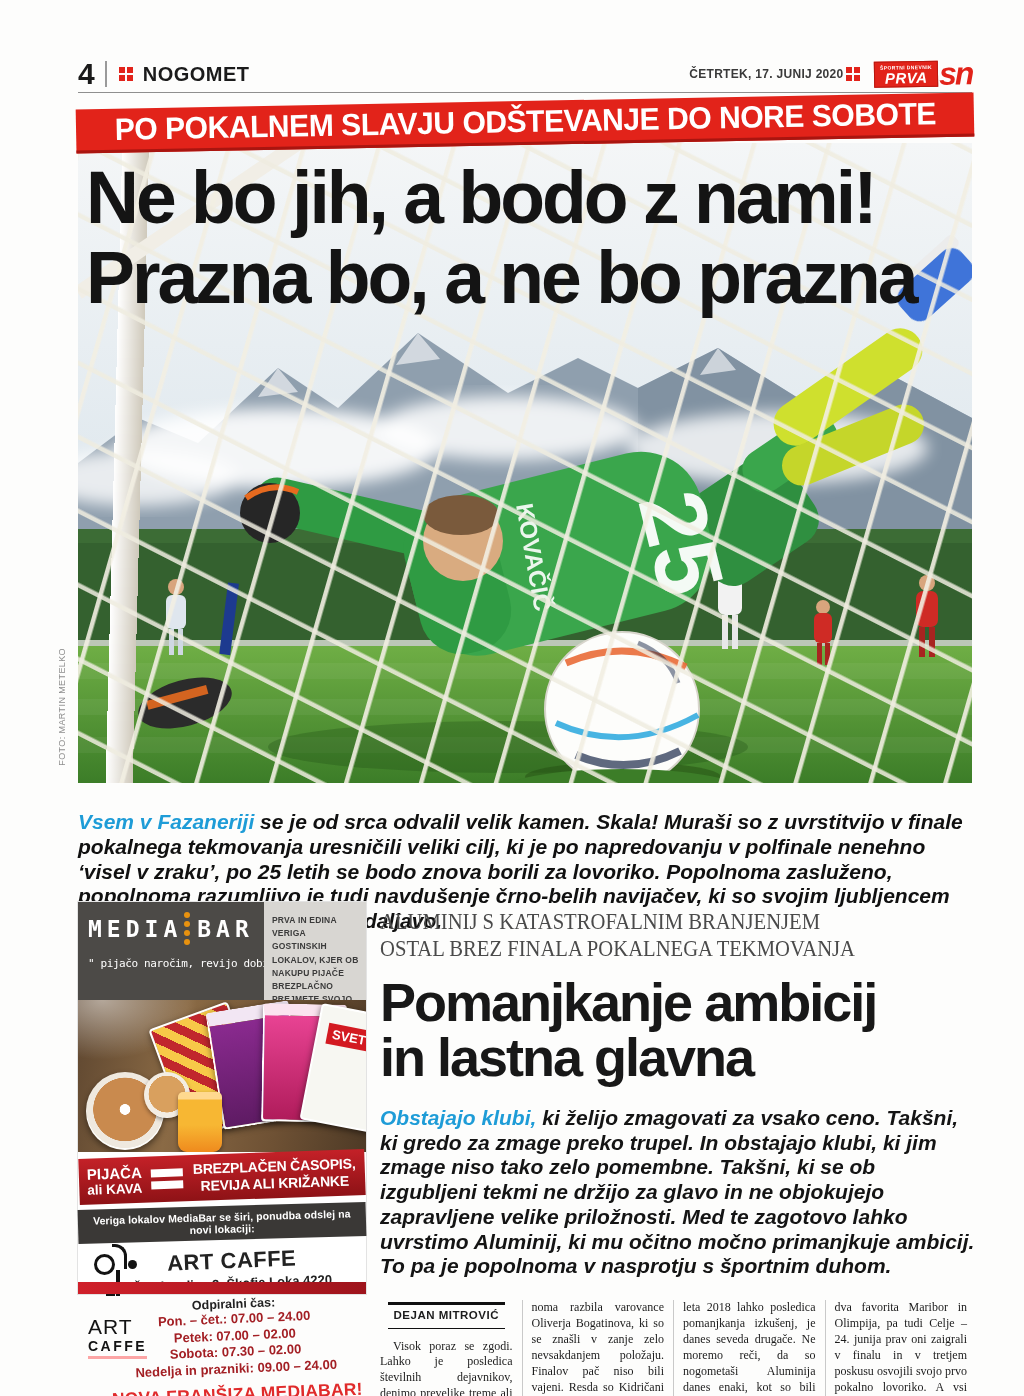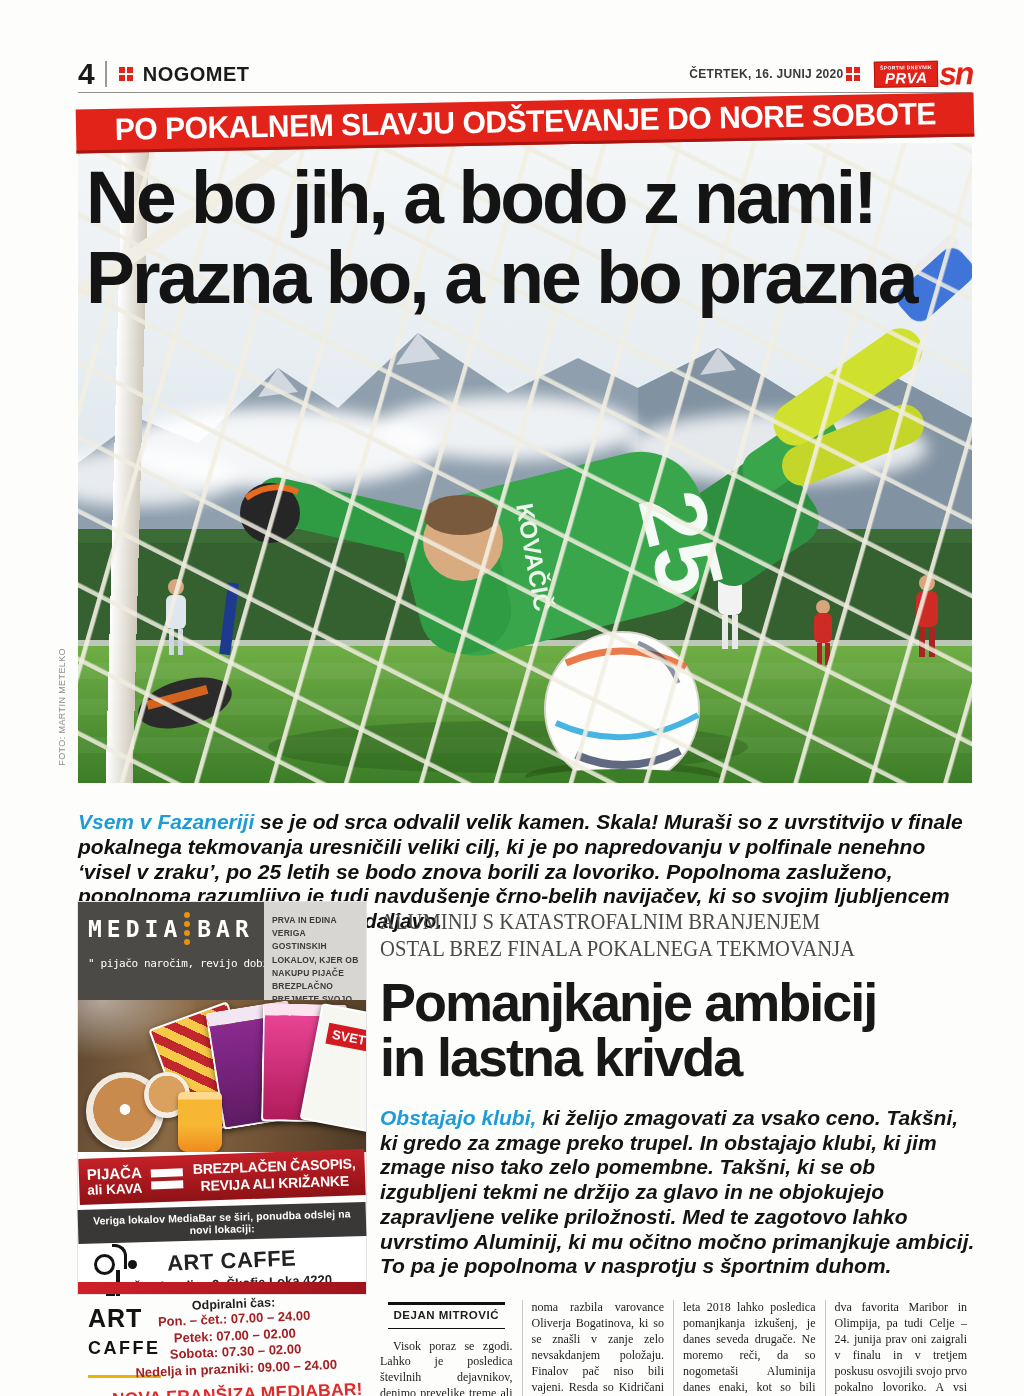--- a/index.html
+++ b/index.html
@@ -74,22 +74,22 @@
   .offer-right{flex:1;text-align:center;font-weight:800;line-height:1.2;font-size:14px;letter-spacing:-.2px;}
   .strip{margin:6px 0 0;background:#3a3836;color:#fff;font-weight:700;font-size:10.5px;text-align:center;
          padding:5px 4px;transform:rotate(-1.6deg);letter-spacing:.1px;}
   .art{display:flex;padding:8px 6px 0 8px;}
   .artlogo{width:74px;position:relative;height:132px;color:#131313;}
   .al-ring{position:absolute;left:8px;top:6px;width:15px;height:15px;border:3.5px solid #131313;border-radius:50%;}
   .al-dot{position:absolute;left:42px;top:12px;width:9px;height:9px;background:#131313;border-radius:50%;}
   .al-curve{position:absolute;left:26px;top:-4px;width:12px;height:22px;border-right:3.5px solid #131313;border-top:3.5px solid #131313;border-radius:0 12px 0 0;}
   .al-stem{position:absolute;left:30px;top:22px;width:3.5px;height:26px;background:#131313;}
   .al-eqm{position:absolute;left:20px;top:40px;width:9px;height:2.5px;background:#131313;box-shadow:0 5px 0 #131313;}
-  .al-art{position:absolute;left:2px;top:56px;font-size:25px;font-weight:700;letter-spacing:1px;}
-  .al-caffe{position:absolute;left:2px;top:90px;font-size:18px;font-weight:700;letter-spacing:2.5px;border-bottom:3px solid #eab308;padding-bottom:16px;}
+  .al-art{position:absolute;left:2px;top:67px;font-size:21px;font-weight:400;letter-spacing:1px;}
+  .al-caffe{position:absolute;left:2px;top:90px;font-size:14px;font-weight:700;letter-spacing:2.5px;border-bottom:3px solid #fca5a5;padding-bottom:2px;}
   .art-right{flex:1;text-align:center;transform:rotate(-2.4deg);}
   .art-title{font-size:22px;font-weight:800;color:#222;letter-spacing:.5px;}
   .art-addr{font-size:13px;font-weight:700;color:#222;margin-top:2px;}
   .art-hours-title{font-size:12.5px;font-weight:800;color:#222;margin-top:6px;}
   .art-hour{font-size:13px;font-weight:800;color:#a31f24;line-height:1.28;}
   .art-fr{margin-top:6px;font-size:17.5px;font-weight:800;color:#e02b2b;letter-spacing:.2px;white-space:nowrap;}
   .ad-bottom{position:absolute;bottom:0;left:0;right:0;height:12px;background:linear-gradient(90deg,#d0202a,#9e141c);}
 
   
   .art2{position:absolute;top:908px;left:380px;width:596px;}
@@ -116,21 +116,21 @@
     <span class="pageno">4</span>
     <span class="vbar"></span>
     <span class="gicon">
         <i></i>
         <i></i>
         <i></i>
         <i></i>
       </span>
     <span class="section">NOGOMET</span>
     <span class="hdr-spacer"></span>
-    <span class="date">ČETRTEK, 16. JUNIJ 2020</span>
+    <span class="date">ČETRTEK, 17. JUNIJ 2020</span>
     <span class="gicon">
         <i></i>
         <i></i>
         <i></i>
         <i></i>
       </span>
     <span class="logo">
       <span class="logo-box">
         <span class="logo-top">ŠPORTNI DNEVNIK</span>
         <span class="logo-ekipa">PRVA</span>
@@ -343,21 +343,21 @@
     <div class="ad-bottom"></div>
   </aside>
 
   <section class="art2">
     <div class="kicker">
       <span>ALUMINIJ S KATASTROFALNIM BRANJENJEM</span><br>
       <span>OSTAL BREZ FINALA POKALNEGA TEKMOVANJA</span>
     </div>
     <div class="h2">
       <span>Pomanjkanje ambicij</span><br>
-      <span>in lastna krivda</span>
+      <span>in lastna glavna</span>
     </div>
     <p class="lead2"><span class="blue">Obstajajo klubi,</span><span> ki želijo zmagovati za vsako ceno. Takšni, ki gredo za zmage preko trupel. In obstajajo klubi, ki jim zmage niso tako zelo pomembne. Takšni, ki se ob izgubljeni tekmi ne držijo za glavo in ne objokujejo zapravljene velike priložnosti. Med te zagotovo lahko uvrstimo Aluminij, ki mu očitno močno primanjkuje ambicij. To pa je popolnoma v nasprotju s športnim duhom.</span></p>
 
     <div class="cols">
       <div class="col">
         <div class="byline">DEJAN MITROVIĆ</div>
         <p>
             <span class="indent">Visok poraz se zgodi. Lahko je posledica številnih dejavnikov, denimo prevelike treme ali pomanjkanja izkušenj, tako kot pred dvema sezonama, ko je Aluminij v Stožicah v finalu pokalnega tekmovanja klonil s kar 1:6. Četa Igorja Biščana je takrat popol-</span>
           </p>
       </div>

